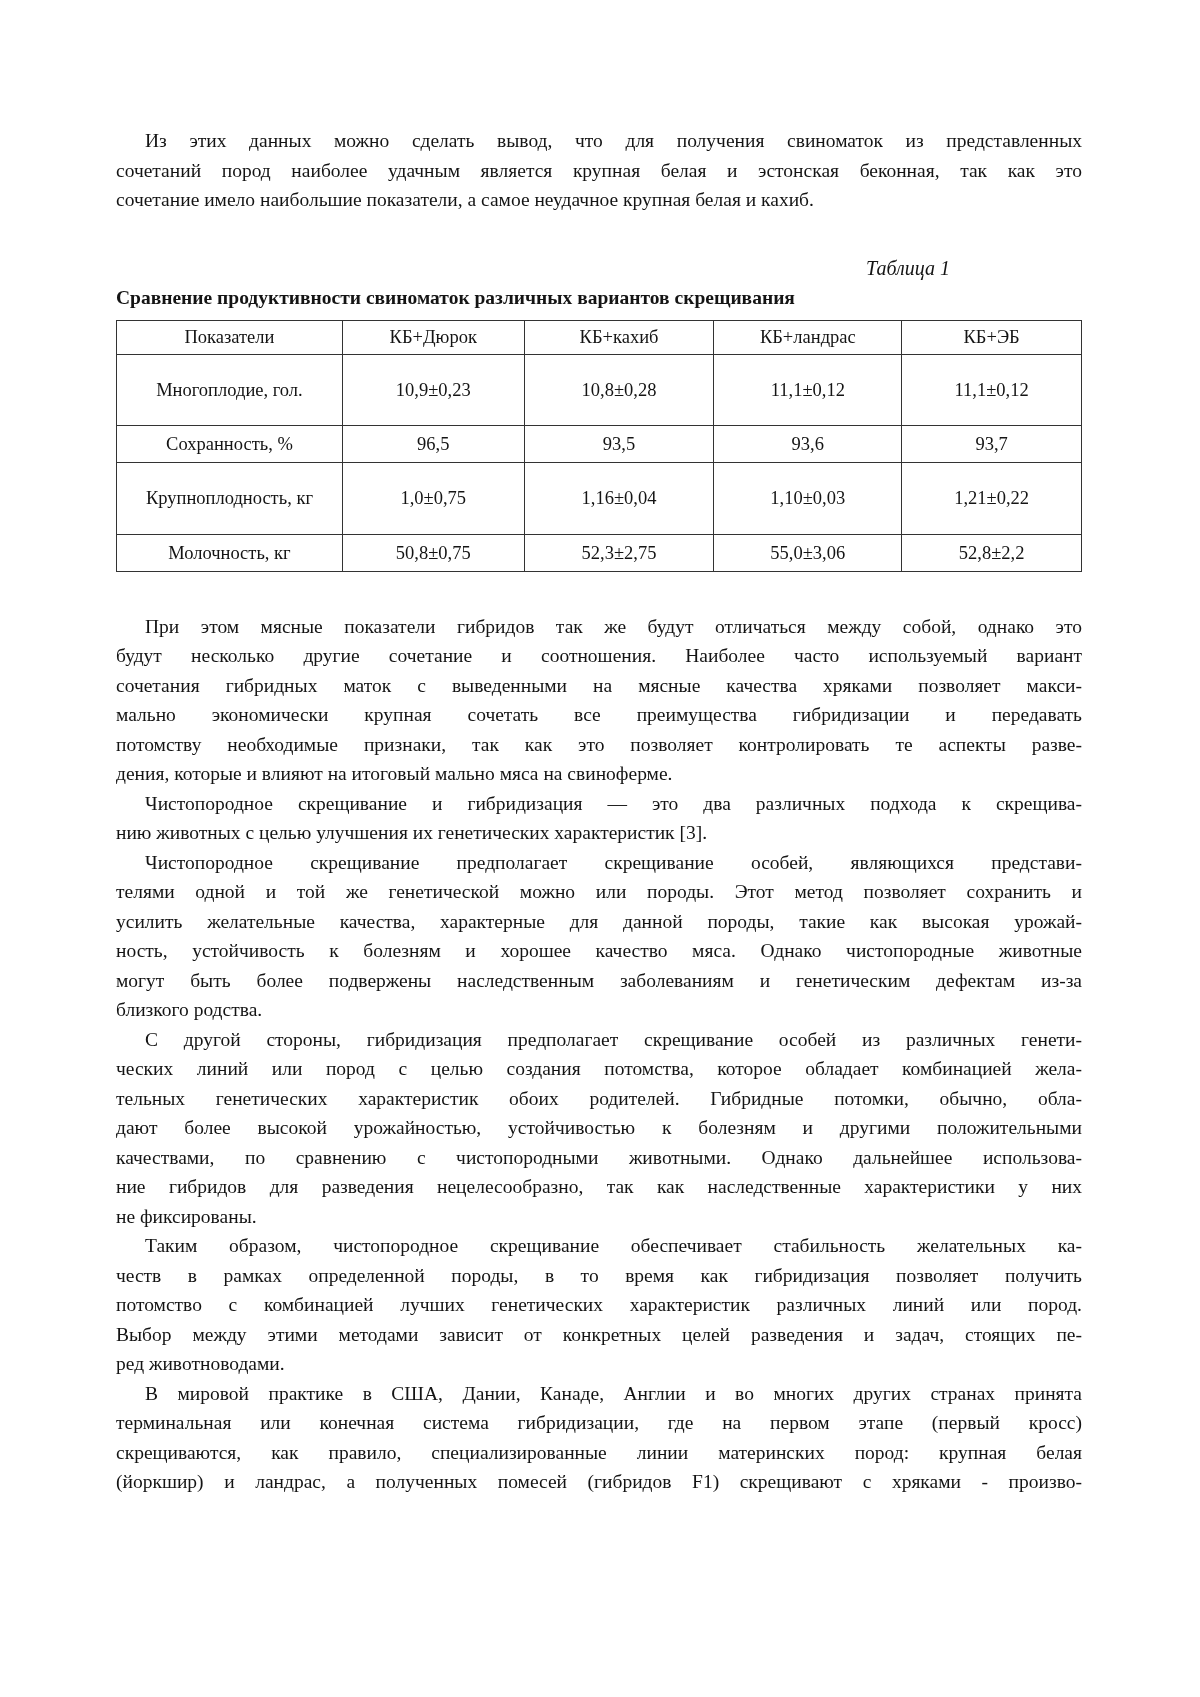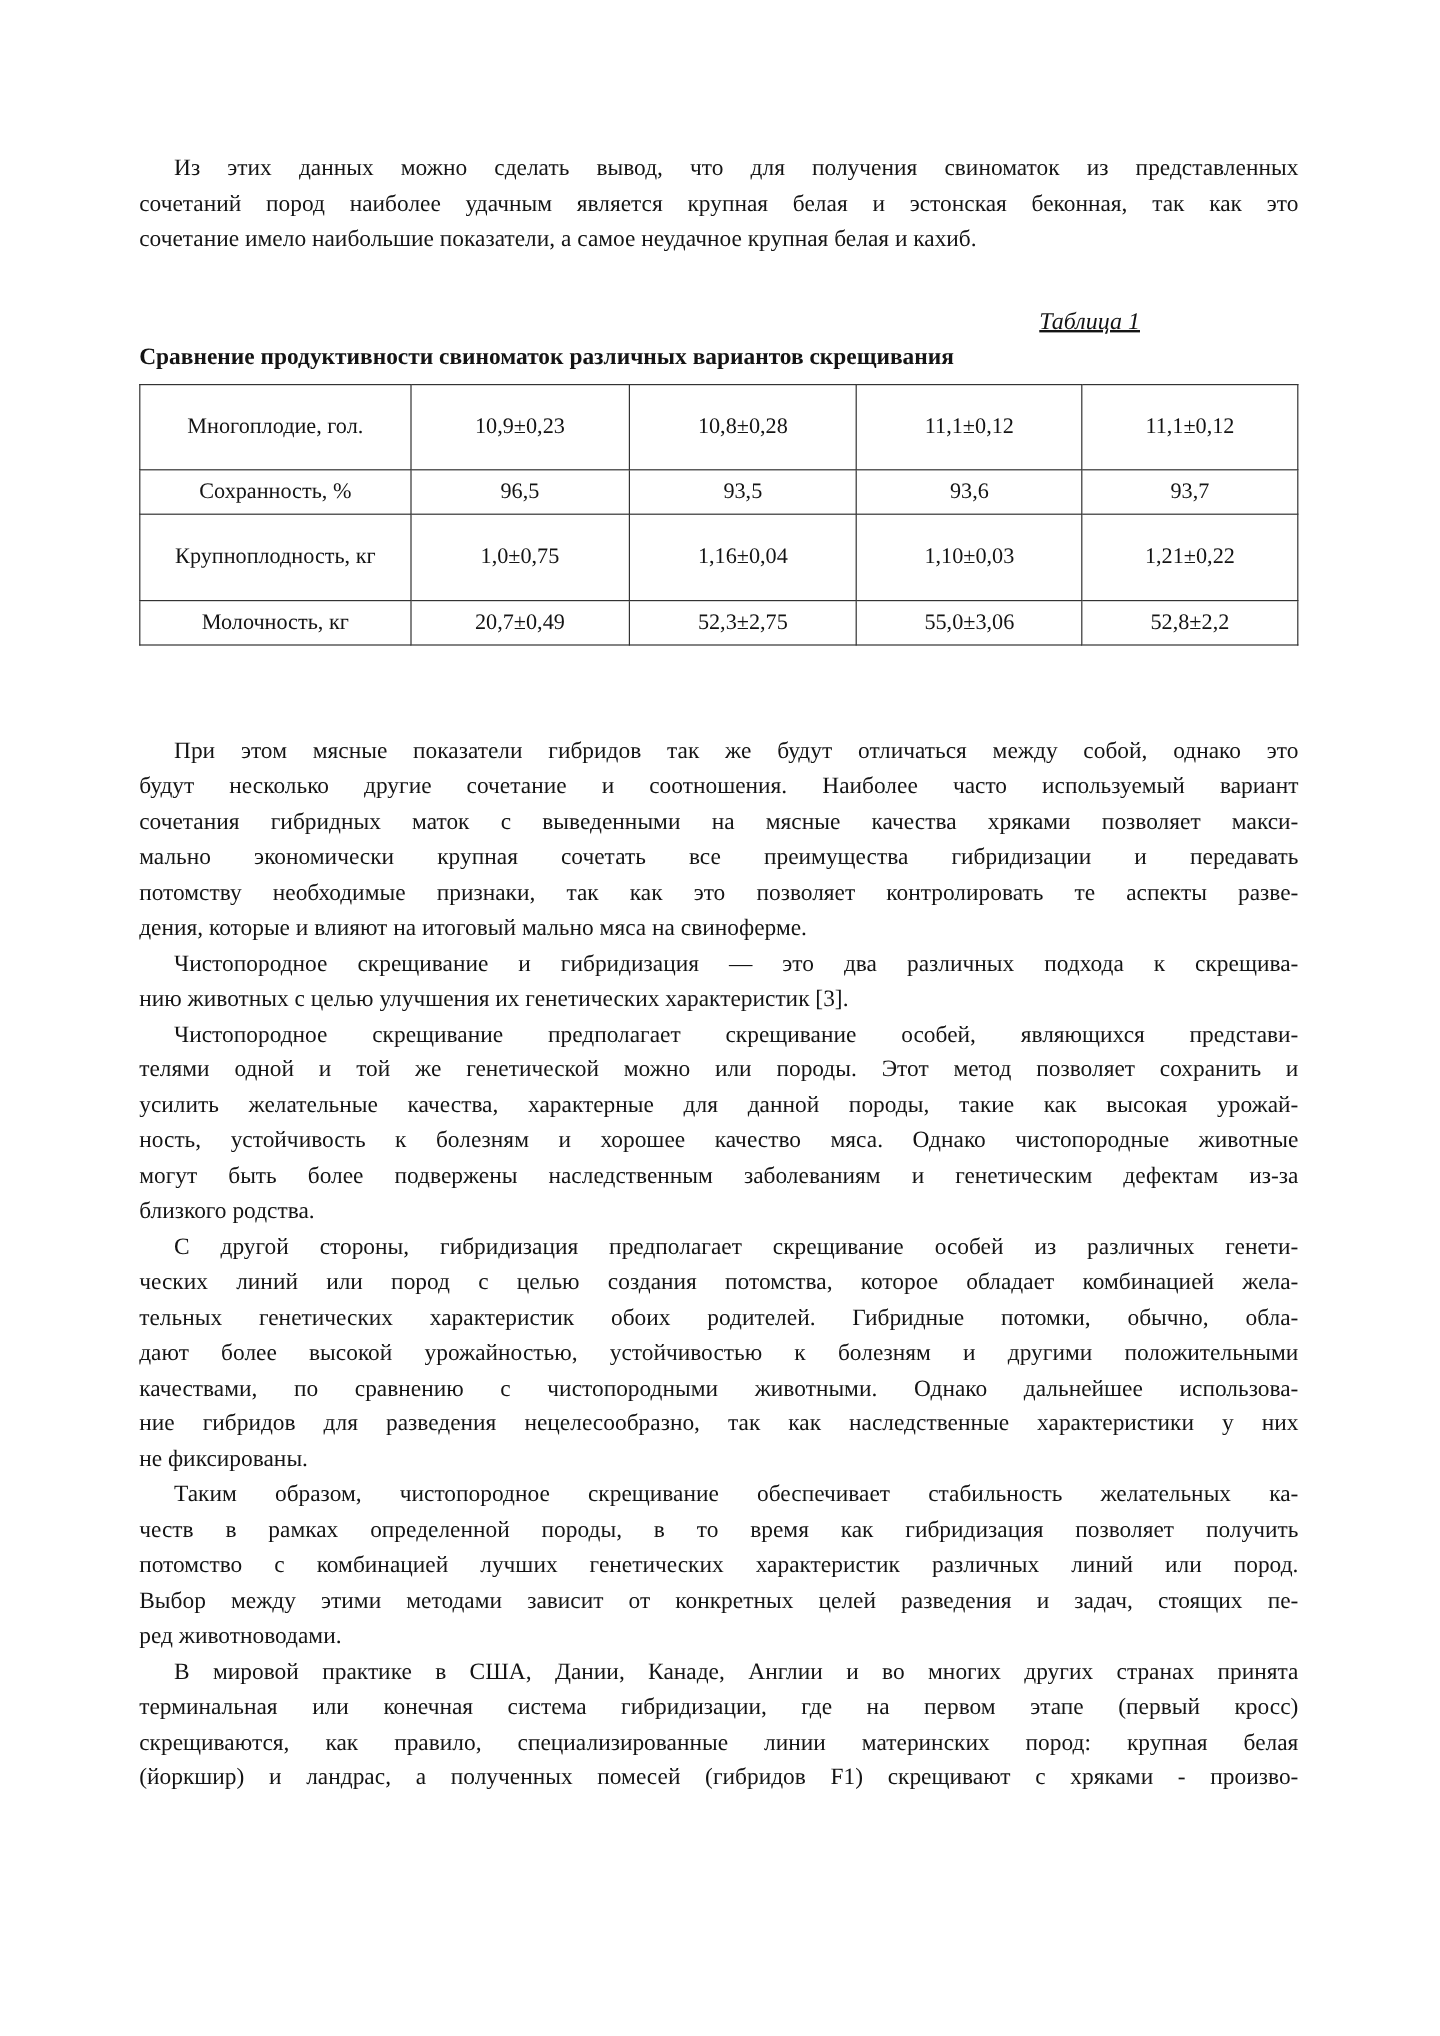--- a/index.html
+++ b/index.html
@@ -12,21 +12,21 @@
   .line {
     position: absolute; left: 116px; width: 966px;
     font-size: 19.5px; line-height: 29px; height: 29px;
     white-space: nowrap; text-align: justify; text-align-last: justify;
     transform-origin: left top;
   }
   .line.indent { left: 145px; width: 937px; }
   .line.last { text-align-last: left; }
   .caption {
     position: absolute; right: 118px; top: 243px;
-    font-style: italic; font-size: 20px; line-height: 26px; text-decoration: underline;
+    font-style: italic; font-size: 20px; line-height: 26px;
   }
   .table-title {
     position: absolute; left: 116px; width: 966px; top: 273px;
     text-align: left; font-weight: bold; font-size: 19.5px; line-height: 26px;
     white-space: nowrap;
   }
   table.data {
     position: absolute; left: 116px; top: 308px;
     border-collapse: collapse; width: 966px;
     font-size: 18.5px;
@@ -63,20 +63,27 @@
 
   <table class="data">
     <colgroup>
       <col class="c0">
         <col class="c1">
         <col class="c2">
         <col class="c3">
         <col class="c4">
     </colgroup>
     <tbody>
+        <tr class="h">
+      <th>Показатели</th>
+      <th>КБ+Дюрок</th>
+      <th>КБ+кахиб</th>
+      <th>КБ+ландрас</th>
+      <th>КБ+ЭБ</th>
+    </tr>
     <tr class="r1">
       <td>Многоплодие, гол.</td>
       <td>10,9±0,23</td>
       <td>10,8±0,28</td>
       <td class="top">11,1±0,12</td>
       <td>11,1±0,12</td>
     </tr>
     <tr class="r2">
       <td>Сохранность, %</td>
       <td>96,5</td>
@@ -86,21 +93,21 @@
     </tr>
     <tr class="r3">
       <td>Крупноплодность, кг</td>
       <td>1,0±0,75</td>
       <td>1,16±0,04</td>
       <td>1,10±0,03</td>
       <td>1,21±0,22</td>
     </tr>
     <tr class="r4">
       <td>Молочность, кг</td>
-      <td>20,7±0,49</td>
+      <td>50,8±0,75</td>
       <td>52,3±2,75</td>
       <td>55,0±3,06</td>
       <td>52,8±2,2</td>
     </tr>
   </tbody>
     </table>
 
   <div>
     <div class="line indent" style="top:600px">При этом мясные показатели гибридов так же будут отличаться между собой, однако это</div>
     <div class="line" style="top:629px">будут несколько другие сочетание и соотношения. Наиболее часто используемый вариант</div>

